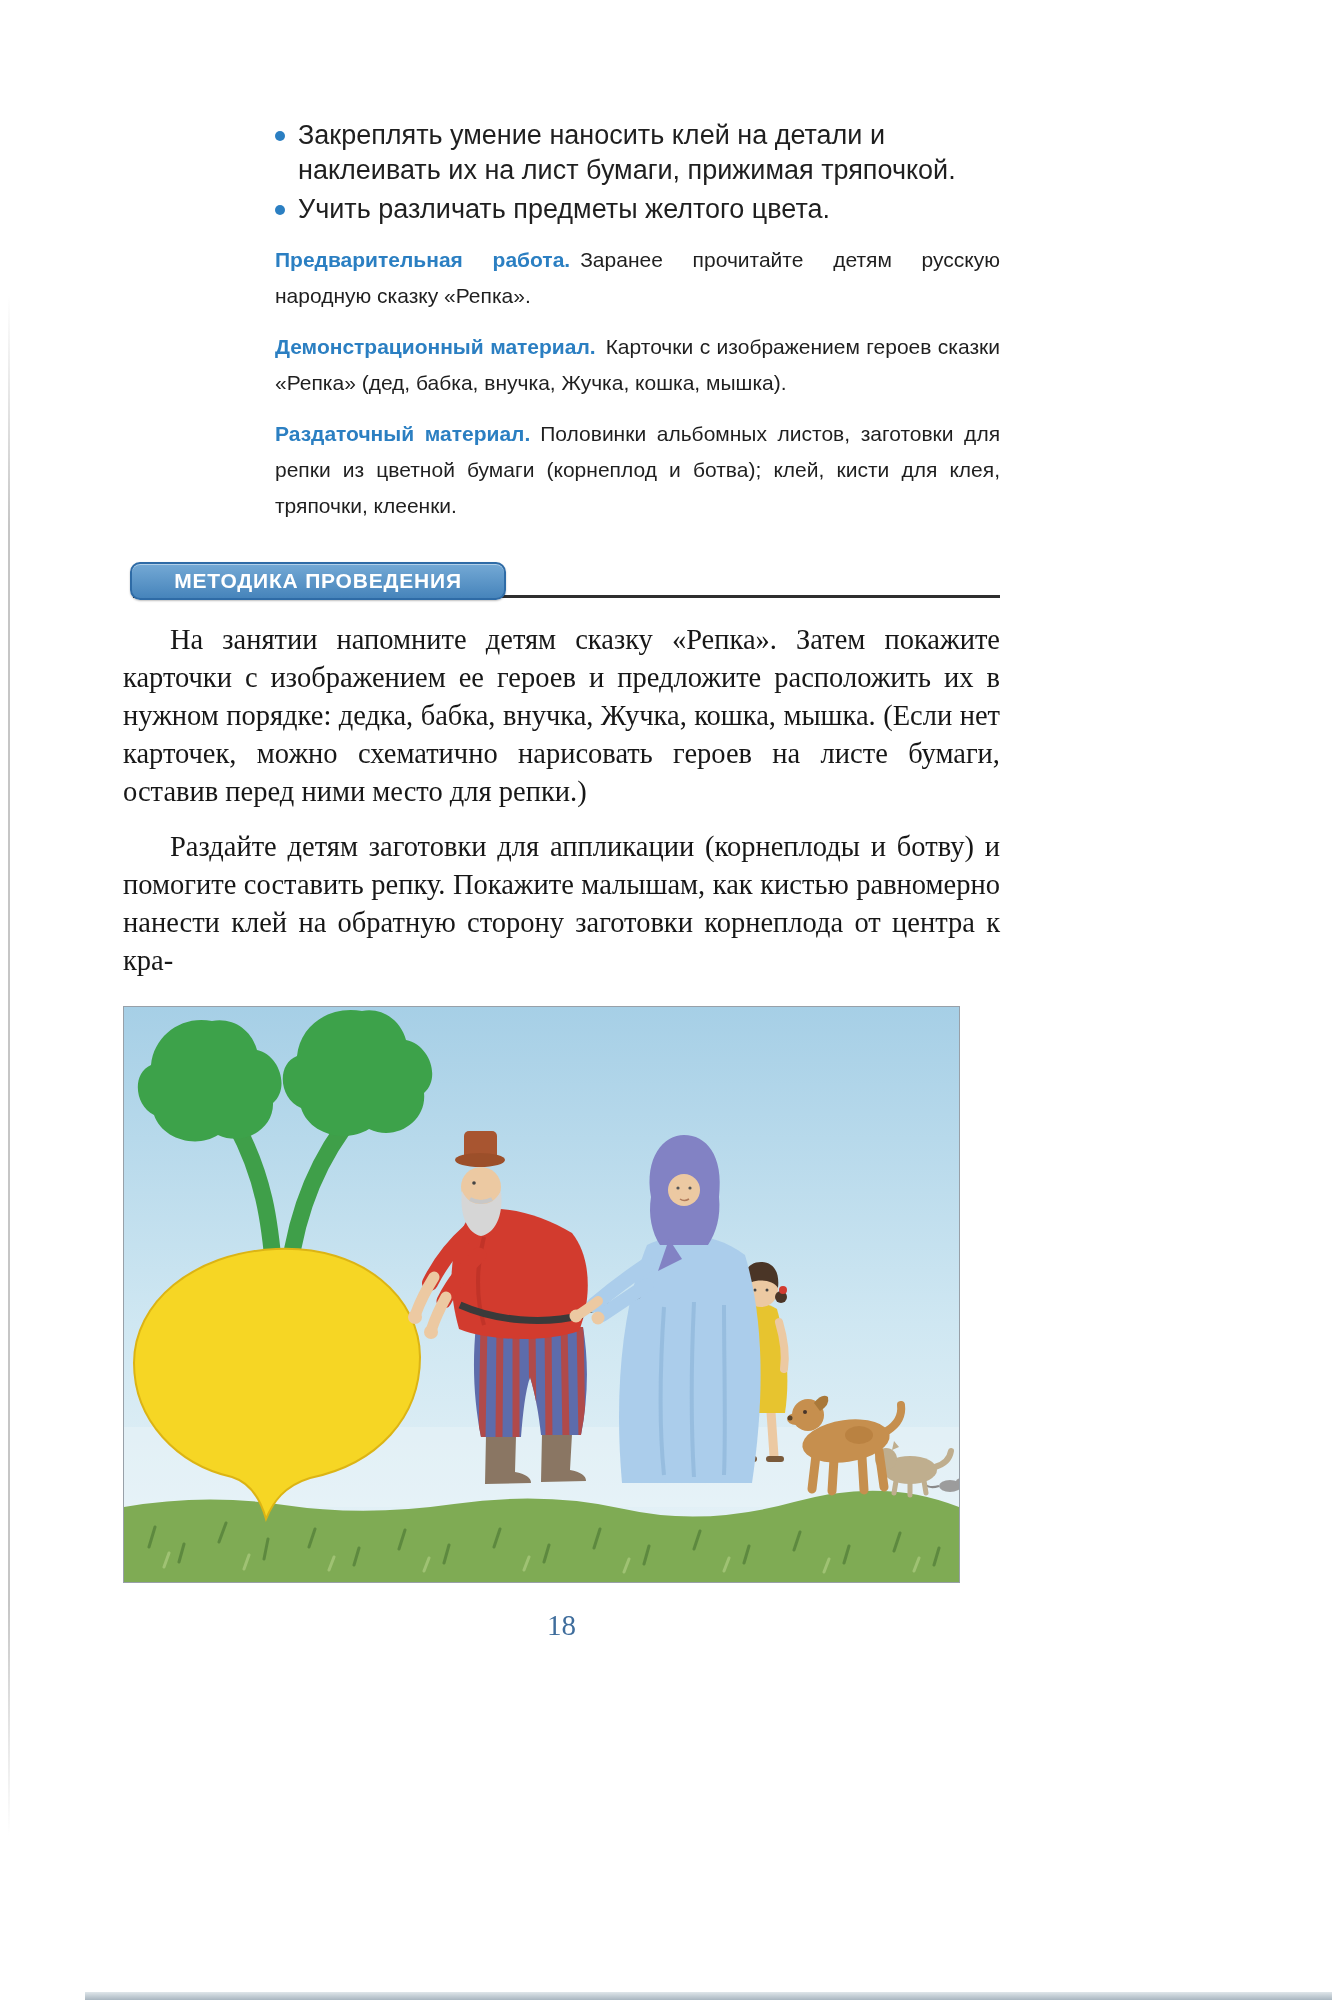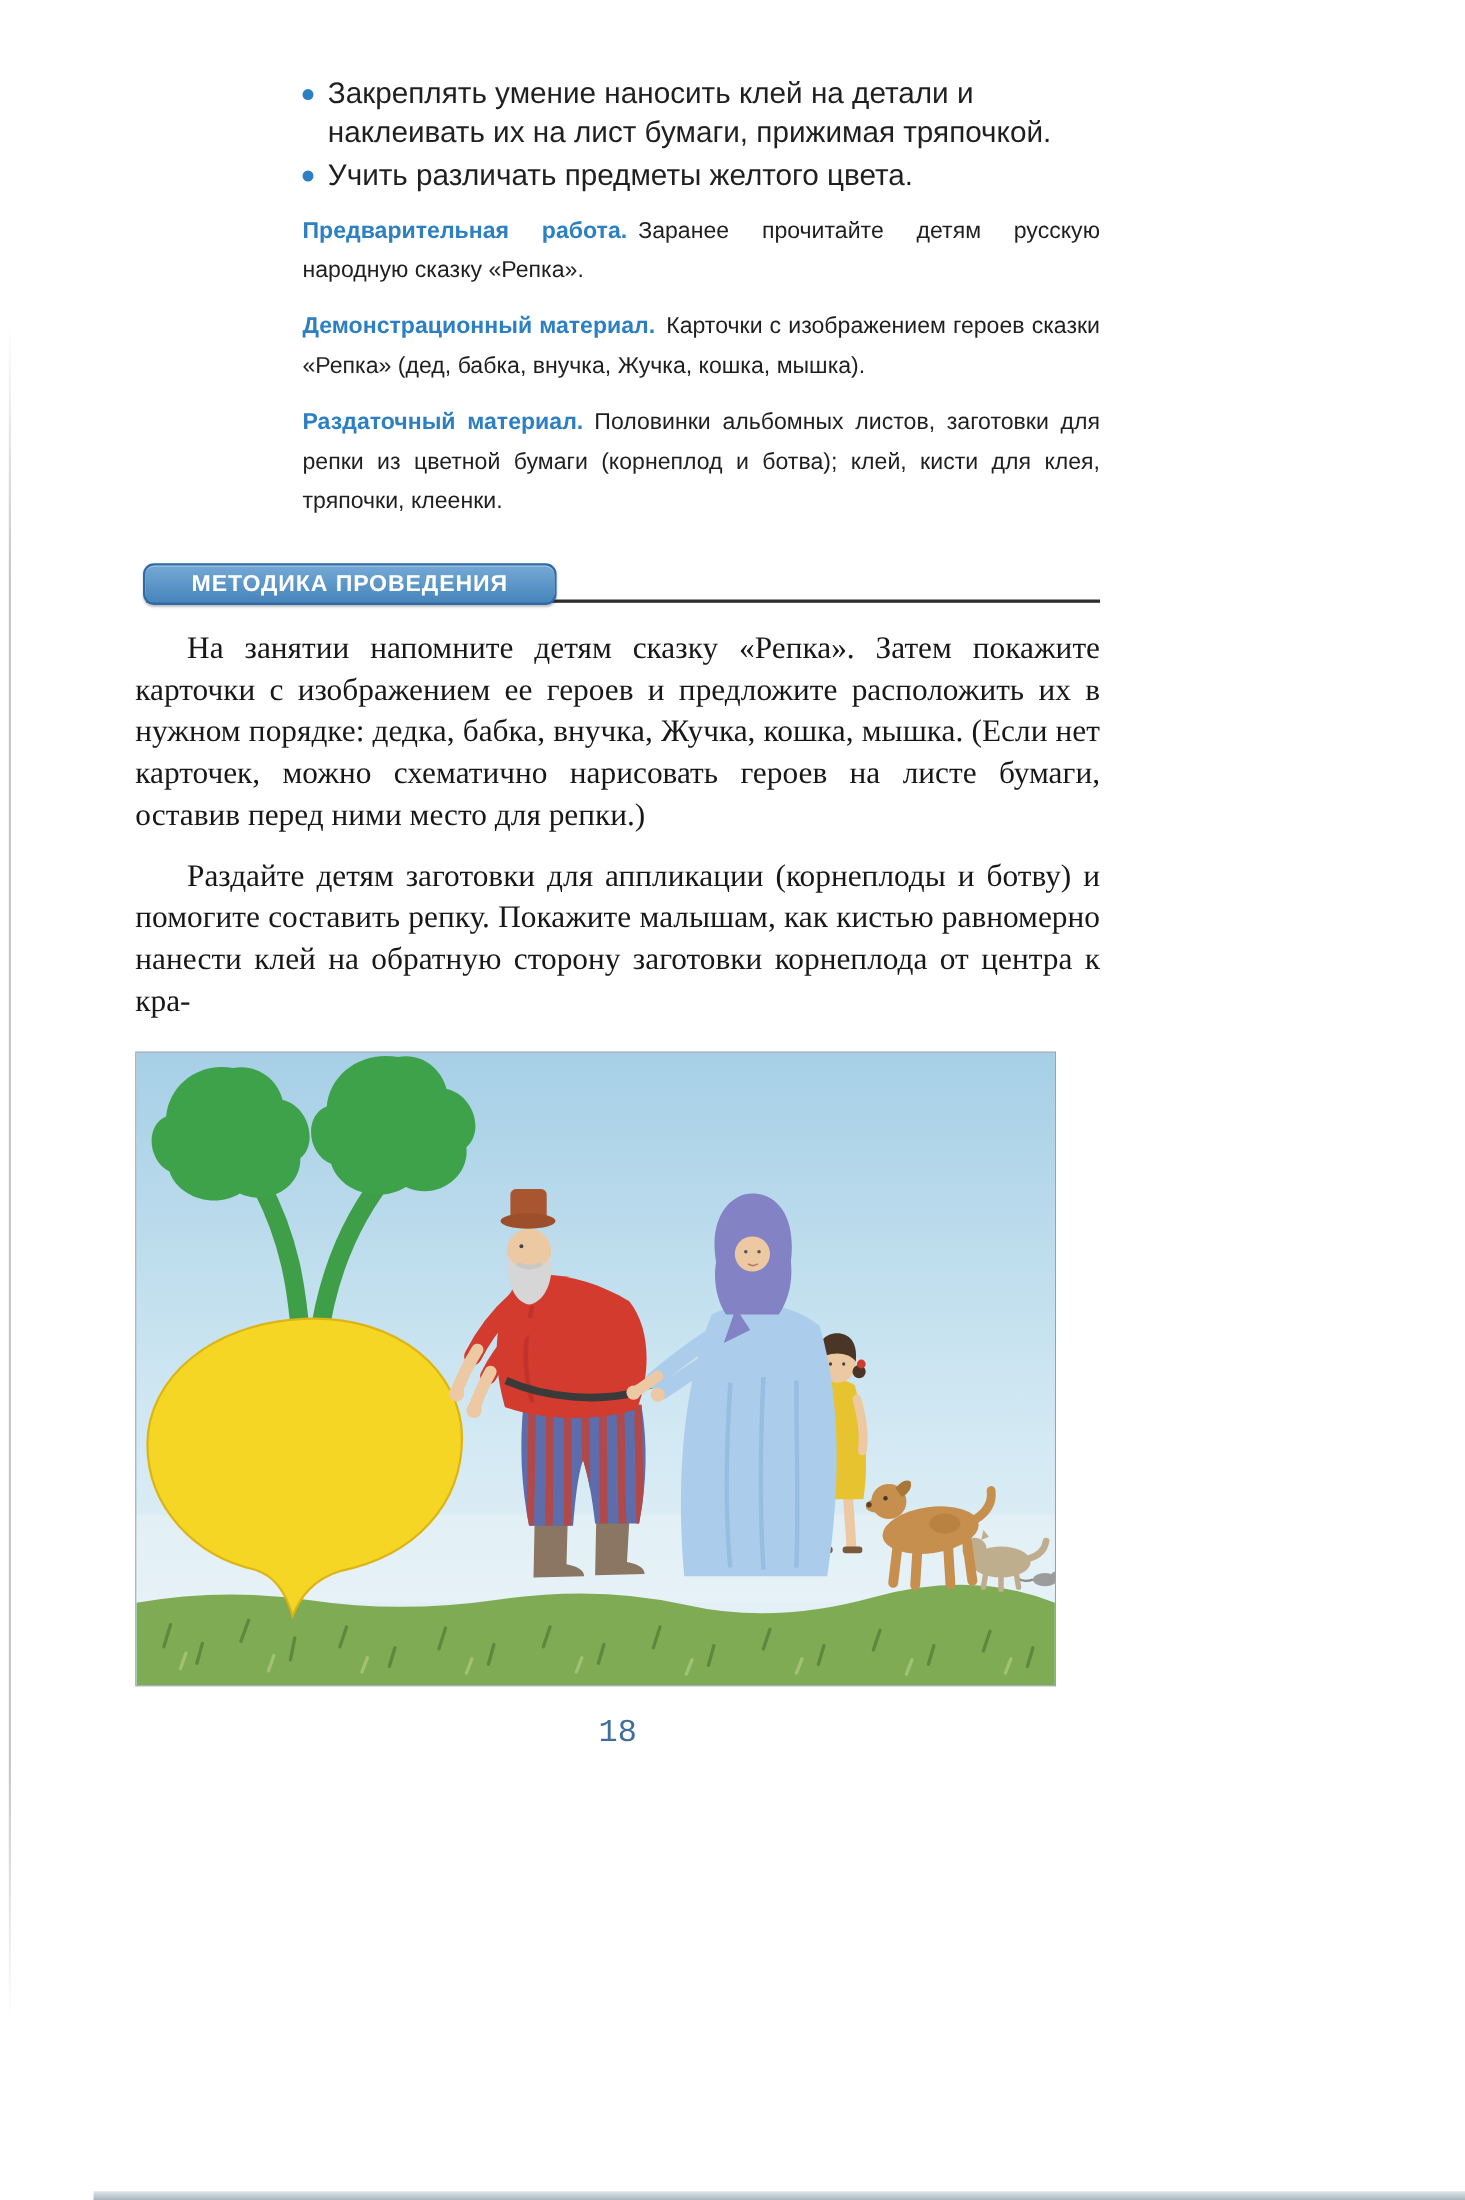--- a/index.html
+++ b/index.html
@@ -5,21 +5,21 @@
 <style>
   html, body { margin:0; padding:0; background:#ffffff; }
   .page {
     position:relative; width:1332px; height:2000px; background:#ffffff;
     overflow:hidden; font-family:"Liberation Sans", sans-serif;
     color:var(--text-color, #1f1f1f);
   }
   .content { position:absolute; left:123px; top:0; width:877px; }
 
   
-  .top-block { margin-left:152px; padding-top:68px; }
+  .top-block { margin-left:152px; padding-top:118px; }
   .bullets { list-style:none; margin:0; padding:0; }
   .bullet-item { display:flex; gap:13px; margin-bottom:4px; font-size:27px; line-height:35px; }
   .dot { flex:0 0 auto; width:10px; height:10px; border-radius:50%; background:var(--accent-blue,#2b7fc2); margin-top:13px; }
   .bullet-text { text-align:left; }
 
   .lead-para { margin:15px 0 0 0; font-size:21px; line-height:36px; text-align:justify; }
   .lead-label { color:var(--accent-blue,#2b7fc2); font-weight:bold; margin-right:10px; }
 
   
   .section-header { position:relative; margin-top:34px; height:42px; }
@@ -39,21 +39,21 @@
     font-size:28.5px; line-height:38px; color:#171717;
     text-align:justify; text-indent:47px;
   }
   .body-para.first { margin-top:21px; }
 
   
   .figure { margin-top:26px; width:835px; height:575px; border:1px solid #98a0a8; background:#cfe7f2; }
   .figure svg { display:block; width:100%; height:100%; }
 
   .page-number {
-    margin-top:26px; text-align:center; font-family:Liberation Mono, monospace;
+    margin-top:26px; text-align:center; font-family:Liberation Serif, serif;
     font-size:29px; color:var(--page-number-color,#3f6d9c);
   }
 
   
   .edge-left {
     position:absolute; left:8px; top:295px; width:2px; height:1540px;
     background:linear-gradient(to bottom, rgba(200,200,200,0), #c6c6c6 15%, #c6c6c6 85%, rgba(200,200,200,0));
   }
   .edge-bottom {
     position:absolute; left:85px; right:0; bottom:0; height:8px;

